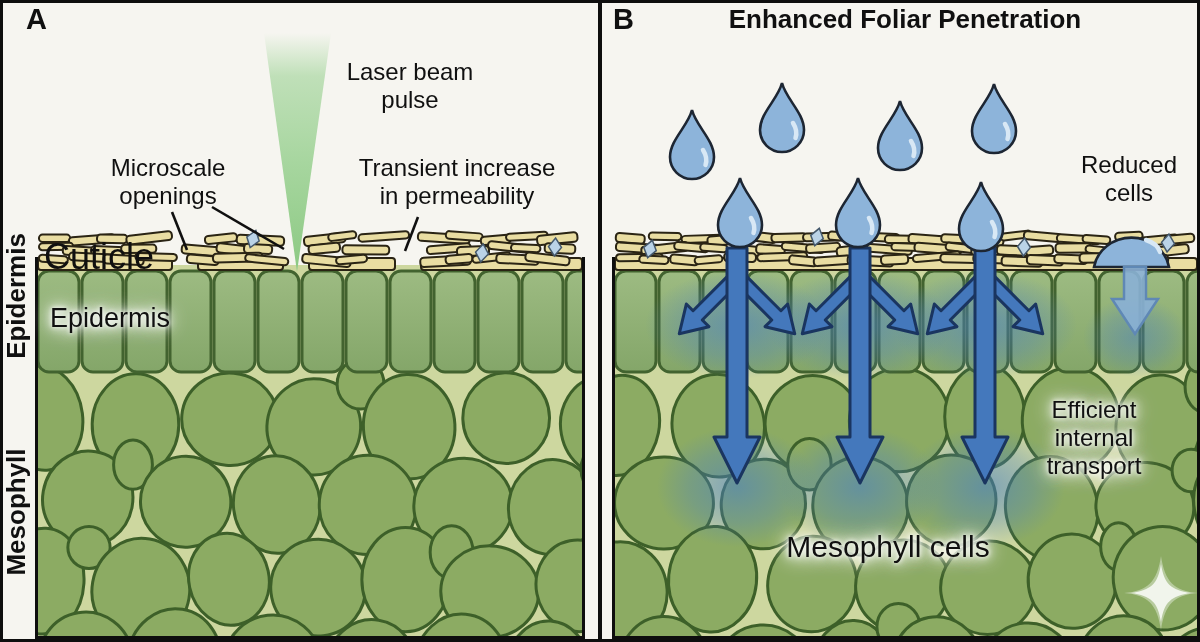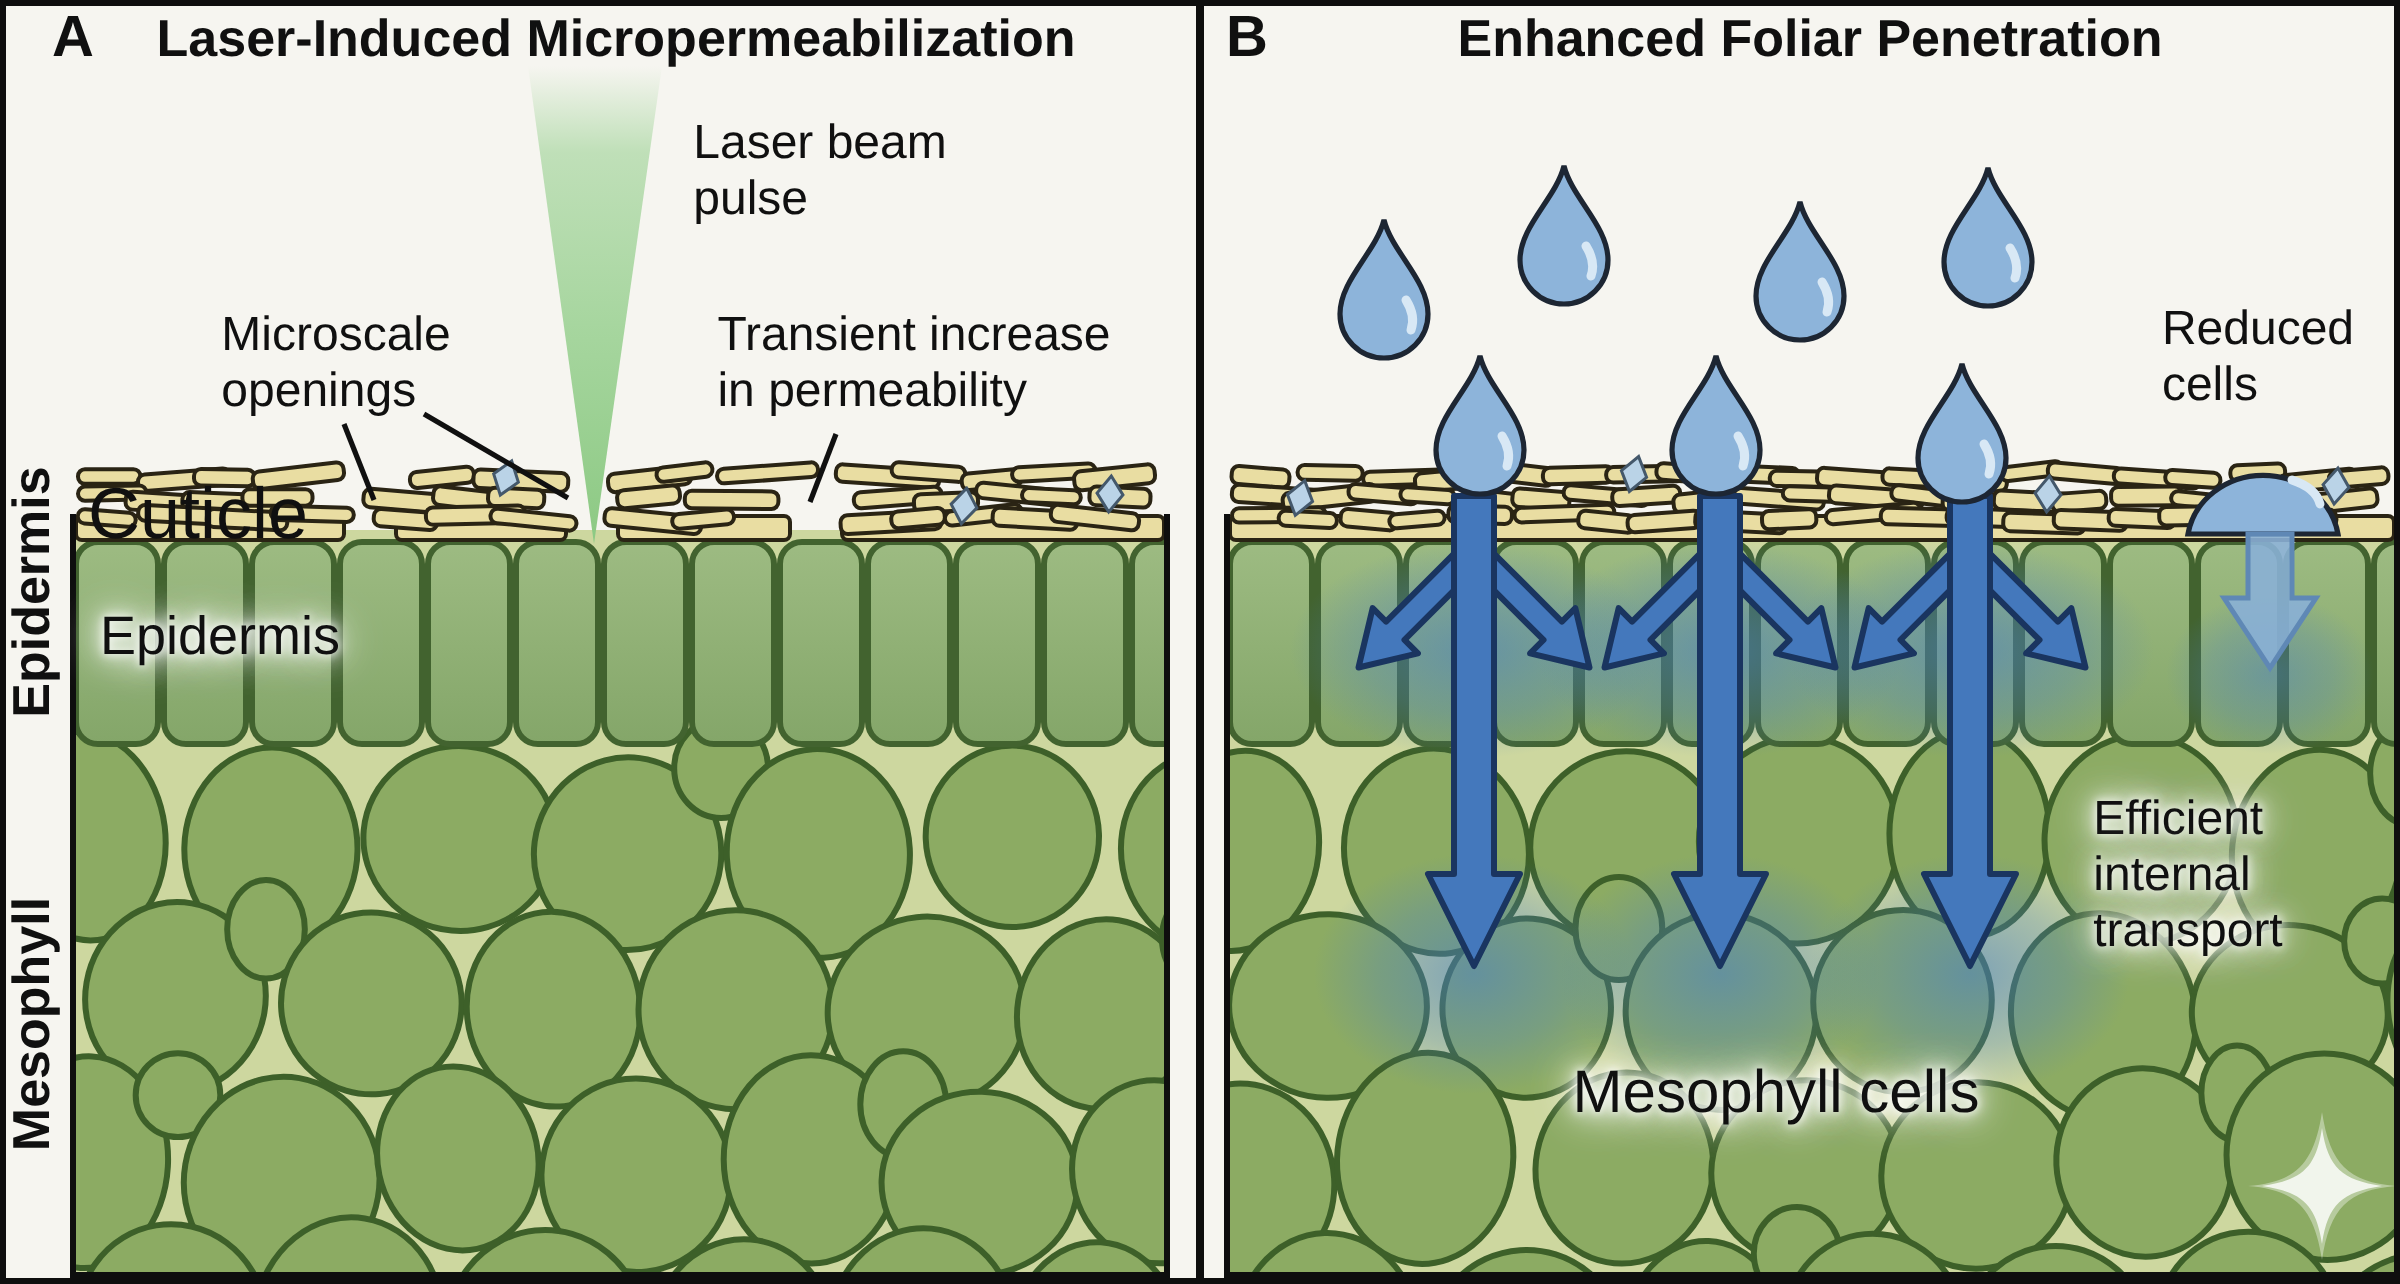--- a/index.html
+++ b/index.html
@@ -6,21 +6,21 @@
   .canvas{position:relative;width:1200px;height:642px;background:#f6f5f0;overflow:hidden;
           font-family:"Liberation Sans",sans-serif;color:#101010;}
   .frame{position:absolute;inset:0;border:3px solid #0e0e0e;pointer-events:none;z-index:50;}
   .divider{position:absolute;left:598px;top:0;width:4px;height:642px;background:#0e0e0e;z-index:40;}
   svg.tissue{position:absolute;top:225px;}
   #tissueA{left:35px;}
   #tissueB{left:612px;}
   #overlay{position:absolute;left:0;top:0;z-index:20;pointer-events:none;}
   .panel-letter{position:absolute;top:3px;font-size:29px;font-weight:bold;z-index:30;}
   .panel-title{position:absolute;top:4px;font-size:26px;font-weight:bold;text-align:center;z-index:30;}
-  .lbl{position:absolute;font-size:24px;line-height:1.17;text-align:left;
+  .lbl{position:absolute;font-size:24px;line-height:1.17;text-align:center;
        white-space:pre-line;transform:translateX(-50%);z-index:30;}
   .lbl.left{transform:none;text-align:left;}
   .glow{text-shadow:0 0 4px #fff,0 0 8px #fff,0 0 14px #fff,0 1px 20px #fff,0 0 26px #fff;}
   .vaxis{position:absolute;font-size:26px;font-weight:bold;white-space:nowrap;z-index:30;
          transform:translate(-50%,-50%) rotate(-90deg);}
 </style>
 </head>
 <body>
 
 <div class="canvas">
@@ -334,21 +334,20 @@
     </g>
     <polygon points="1124,267 1146,267 1146,299 1158,299 1135,334 1112,299 1124,299" fill="#8ab0d6" fill-opacity="0.9" stroke="#5f88b5" stroke-width="2.5"></polygon>
 
     <g transform="translate(1124,556)">
       <path d="M37 0 C41 26 50 35 74 37 C50 39 41 48 37 74 C33 48 24 39 0 37 C24 35 33 26 37 0 Z" fill="#ffffff" opacity="0.38"></path>
       <path d="M37 8 C40 28 47 34 67 37 C47 40 40 46 37 66 C34 46 27 40 7 37 C27 34 34 28 37 8 Z" fill="#ffffff" opacity="0.8"></path>
     </g>
   </svg>
 
   <div class="panel-letter" style="left:26px;">A</div>
-  <div class="panel-title" style="left:48px;width:520px;">Laser-Induced Micropermeabilization</div>
   <div class="panel-letter" style="left:613px;">B</div>
   <div class="panel-title" style="left:650px;width:510px;">Enhanced Foliar Penetration</div>
 
   <div class="lbl" style="left:410px;top:58px;">Laser beam
 pulse</div>
   <div class="lbl" style="left:168px;top:154px;">Microscale
 openings</div>
   <div class="lbl" style="left:457px;top:154px;">Transient increase
 in permeability</div>
   <div class="lbl left" style="left:44px;top:236px;font-size:36px;">Cuticle</div>

